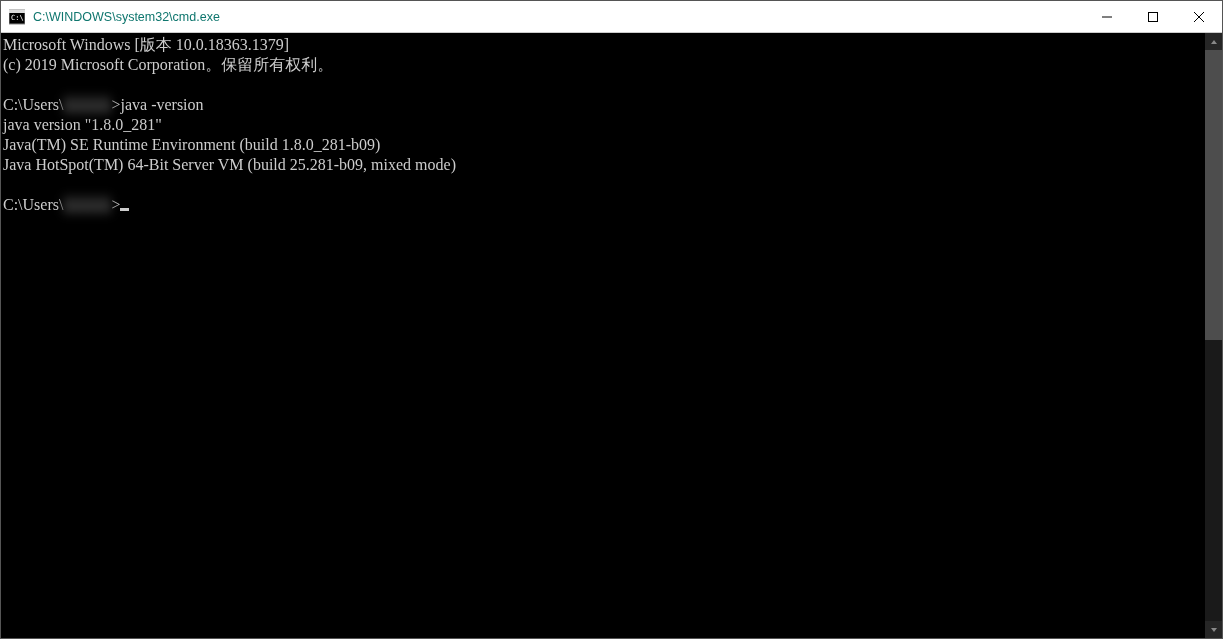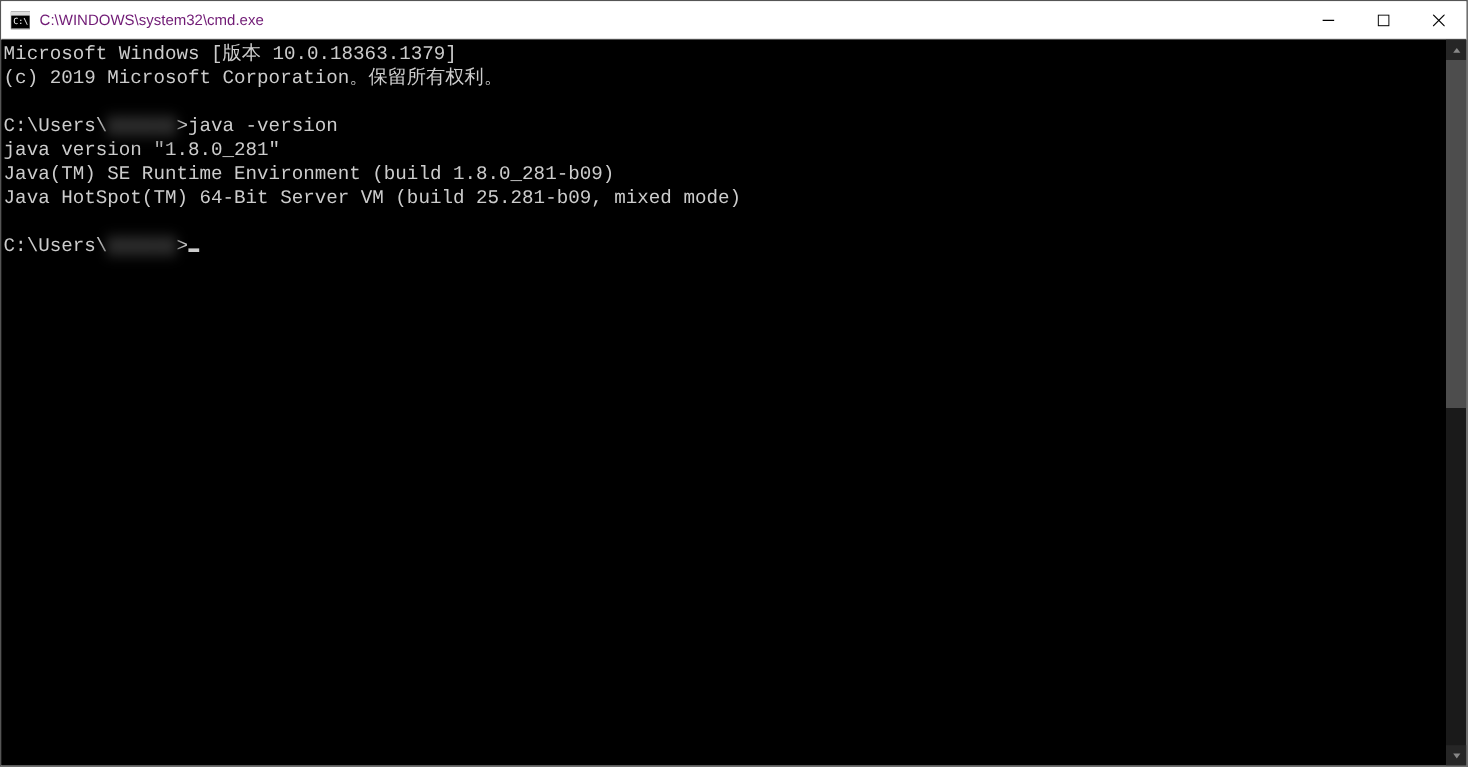--- a/index.html
+++ b/index.html
@@ -24,21 +24,21 @@
     .app-icon {
       width: 16px;
       height: 16px;
       margin: 0 8px;
       display: inline-flex;
       align-items: center;
       justify-content: center;
     }
     .title-text {
       font-size: 12.5px;
-      color: #701a75;
+      color: #0f766e;
       flex: 0 0 auto;
     }
     .title-spacer { flex: 1; }
     .win-controls { display: flex; height: 100%; }
     .win-btn {
       width: 46px;
       height: 100%;
       display: flex;
       align-items: center;
       justify-content: center;
@@ -48,21 +48,21 @@
     .client {
       flex: 1;
       display: flex;
       position: relative;
       background: #000;
     }
     .terminal {
       flex: 1;
       background: #000000;
       color: #cccccc;
-      font-family: Liberation Mono, monospace;
+      font-family: Liberation Serif, serif;
       font-size: 16px;
       line-height: 20px;
       padding: 2px 0 17px 2px;
       white-space: pre;
       letter-spacing: 0;
       overflow: hidden;
     }
     .line { min-height: 20px; }
     .redact {
       display: inline-block;

